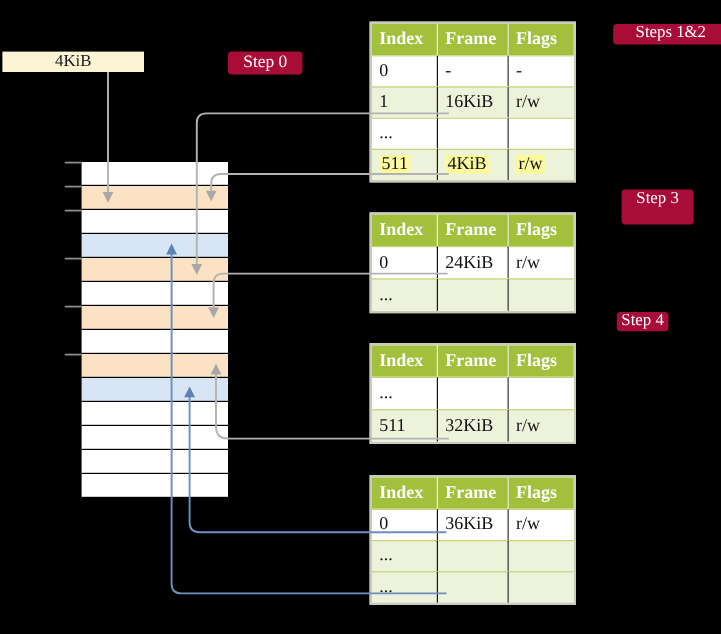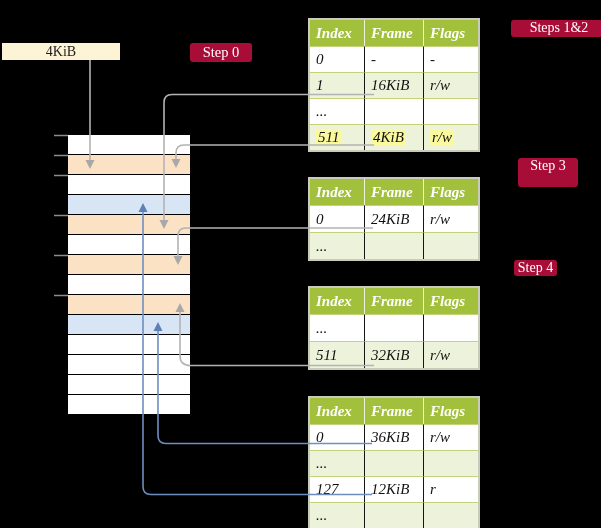--- a/index.html
+++ b/index.html
@@ -16,21 +16,21 @@
   .b-step3{left:518px;top:158px;width:60px;height:29px;}
   .b-step4{left:514px;top:260px;width:43px;height:16px;}
   
   .memcol{position:absolute;left:68px;top:135px;width:122px;}
   .mem-row{height:20px;box-sizing:border-box;border-bottom:1px solid #000;}
   .mem-white{background:#ffffff;}
   .mem-orange{background:#fbe2c5;}
   .mem-blue{background:#d8e5f4;}
   
   .pt{position:absolute;left:308px;width:172px;border-collapse:separate;border-spacing:0;
-      table-layout:fixed;border:2px solid #c9ccb8;background:#fff;font-style:italic;}
+      table-layout:fixed;border:2px solid #c9ccb8;background:#fff;}
   .pt th{box-sizing:border-box;height:26px;background:#a2c03c;color:#fff;font-weight:700;
       font-size:15px;text-align:left;padding:1px 6px;border-right:1px solid #eef3da;}
   .pt th:last-child{border-right:none;}
   .pt td{box-sizing:border-box;height:26px;font-size:15px;color:#111;padding:1px 6px;
       border-right:1px solid #161616;border-top:1px solid #c3d37c;vertical-align:middle;}
   .pt td:last-child{border-right:none;}
   .pt th:nth-child(1),.pt td:nth-child(1){width:55px;}
   .pt th:nth-child(2),.pt td:nth-child(2){width:59px;}
   .pt tr.shade-green td{background:#edf2da;}
   .pt tr.shade-white td{background:#ffffff;}
@@ -153,25 +153,20 @@
         <tr class="shade-white">
           <td>0</td>
           <td>36KiB</td>
           <td>r/w</td>
         </tr>
         <tr class="shade-green">
           <td>...</td>
           <td></td>
           <td></td>
         </tr>
-        <tr class="shade-white">
-          <td>127</td>
-          <td>12KiB</td>
-          <td>r</td>
-        </tr>
         <tr class="shade-green">
           <td>...</td>
           <td></td>
           <td></td>
         </tr>
       </tbody>
     </table>
 
   <svg class="overlay" width="601" height="528" viewBox="0 0 601 528">
 

